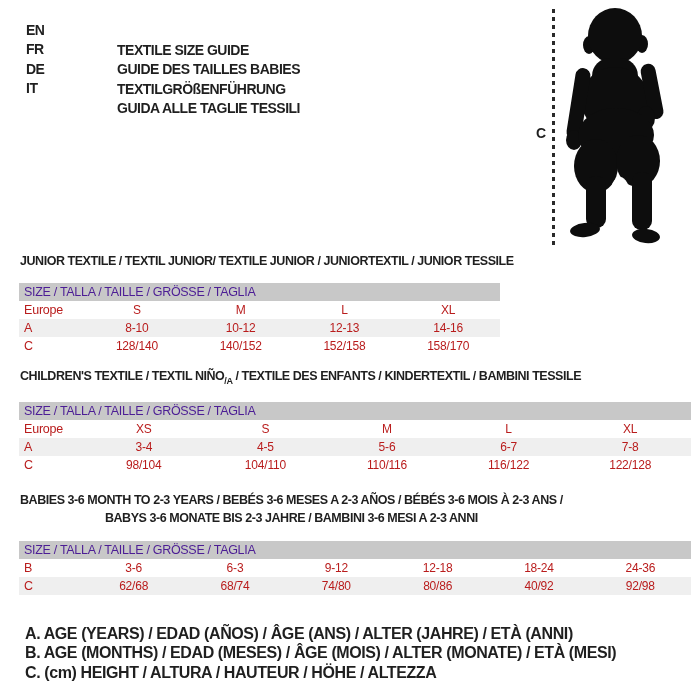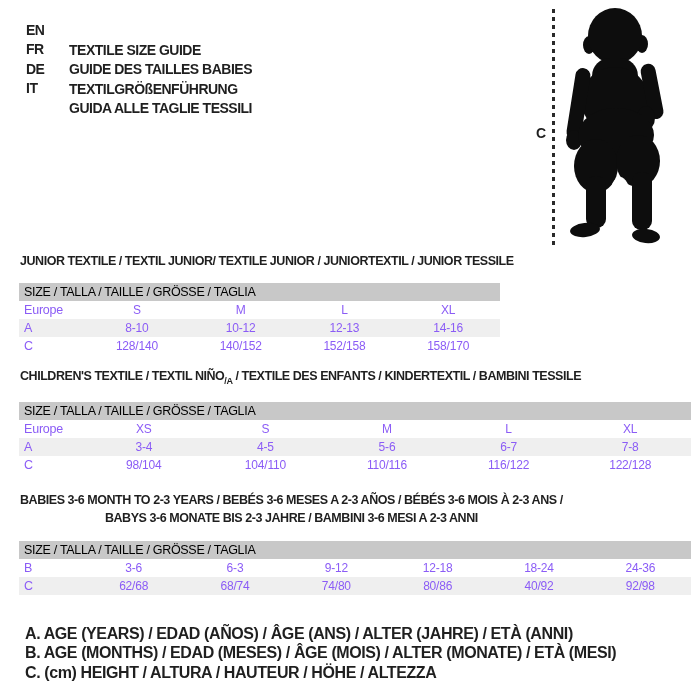--- a/index.html
+++ b/index.html
@@ -4,21 +4,21 @@
 <style>
   html, body { margin: 0; padding: 0; background: #fff; }
   .canvas {
     position: relative; width: 700px; height: 700px; background: #ffffff;
     font-family: "Liberation Sans", sans-serif; color: #1f1f1f; overflow: hidden;
   }
 
   
   .lang-list { position: absolute; left: 26px; top: 20px; }
   .lang-row { display: flex; height: 19.5px; align-items: center;
-              font-size: 14px; font-weight: 700; letter-spacing: -0.5px; }
+              font-size: 14px; font-weight: 700; letter-spacing: -0.5px; gap: 48px; }
   .lang-code { width: 43px; }
   .lang-label { white-space: nowrap; margin-top: 40px; }
 
   
   .measure-label { position: absolute; left: 526px; top: 125px; width: 20px;
                    text-align: right; font-size: 14px; font-weight: 700; }
   .measure-line { position: absolute; left: 552px; top: 9px; width: 3px; height: 236px;
                   background: repeating-linear-gradient(to bottom, #2a2a2a 0 4px, transparent 4px 8px); }
   .silhouette { position: absolute; left: 557px; top: 8px; width: 112px; height: 236px; }
 
@@ -31,23 +31,23 @@
   .section-title sub { font-size: 9px; }
 
   
   .size-table { position: absolute; left: 19px; }
   .tbl-w1 { width: 481px; }
   .tbl-w2 { width: 672px; }
   .tbl-junior   { top: 283px; }
   .tbl-children { top: 402px; }
   .tbl-babies   { top: 541px; }
   .tbl-header { height: 18px; background: #c8c8c8; display: flex; align-items: center;
-                padding-left: 5px; font-size: 12.5px; letter-spacing: -0.3px; color: #000000; }
+                padding-left: 5px; font-size: 12.5px; letter-spacing: -0.3px; color: #4c1d95; }
   .trow { height: 18px; display: flex; align-items: center; font-size: 12px;
-          letter-spacing: -0.2px; color: #8b5cf6; }
+          letter-spacing: -0.2px; color: #b91c1c; }
   .trow.shaded { background: #efefef; }
   .cl { padding-left: 5px; font-size: 12.5px; }
   .tbl-w1 .cl { width: 61px; }
   .tbl-w2 .cl { width: 59px; }
   .cd { flex: 1; text-align: center; }
 
   
   .footnotes { position: absolute; left: 25px; top: 625px; }
   .footnote-line { height: 19.3px; font-size: 16px; font-weight: 700;
                    letter-spacing: -0.4px; white-space: nowrap; }

